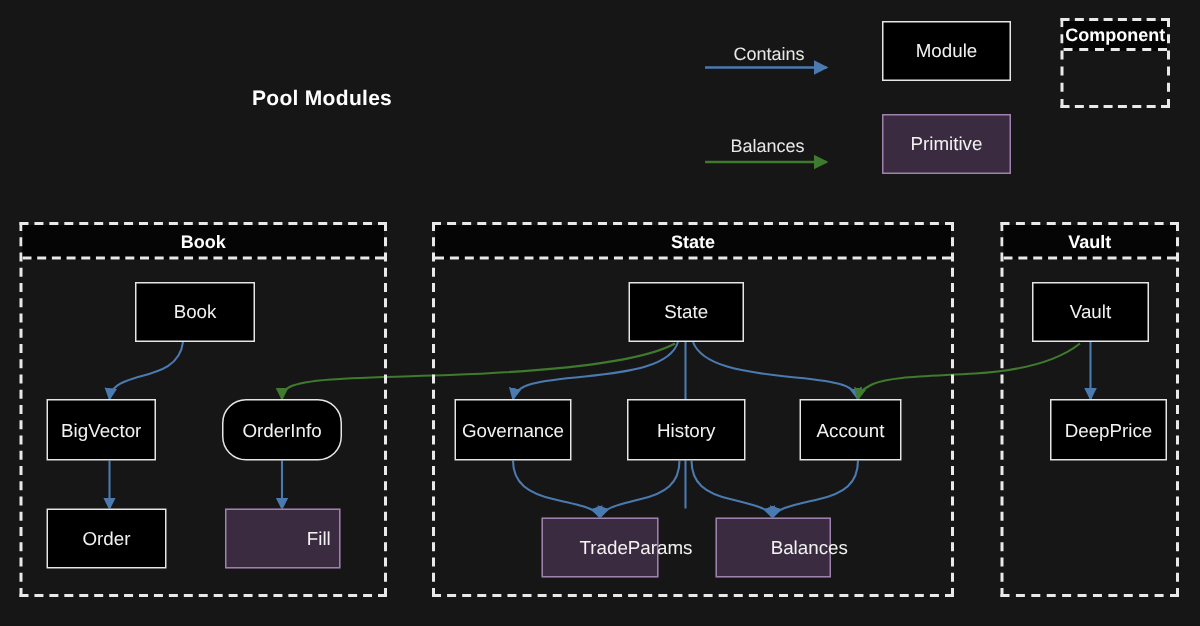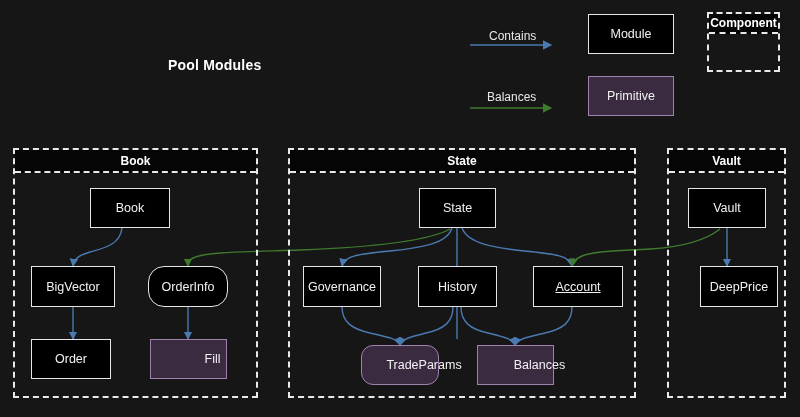--- a/index.html
+++ b/index.html
@@ -177,21 +177,21 @@
   </div>
 
   <div class="cluster" style="left:13px; top:148px; width:245px; height:250px;"></div>
   <div class="cluster-label-bar" style="left:15px; top:150px; width:241px; height:23px;">
     <span>Book</span>
   </div>
 
   <div class="node module" style="left:90px; top:188px; width:80px; height:40px;">
     <span>Book</span>
   </div>
-  <div class="node module" style="left:31px; top:266px; width:84px; height:41px;">
+  <div class="node module" style="left:31px; top:266px; width:73px; height:41px;">
     <span>BigVector</span>
   </div>
   <div class="node module" style="left:148px; top:266px; width:80px; height:41px;border-radius:16px;">
     <span>OrderInfo</span>
   </div>
   <div class="node module" style="left:31px; top:339px; width:80px; height:40px;">
     <span>Order</span>
   </div>
   <div class="node primitive" style="left:150px; top:339px; width:77px; height:40px;">
     <span>Fill</span>
@@ -204,24 +204,24 @@
 
   <div class="node module" style="left:419px; top:188px; width:77px; height:40px;">
     <span>State</span>
   </div>
   <div class="node module" style="left:303px; top:266px; width:78px; height:41px;">
     <span>Governance</span>
   </div>
   <div class="node module" style="left:418px; top:266px; width:79px; height:41px;">
     <span>History</span>
   </div>
-  <div class="node module" style="left:533px; top:266px; width:90px; height:41px;text-decoration:underline;">
+  <div class="node module" style="left:533px; top:266px; width:68px; height:41px;">
     <span>Account</span>
   </div>
-  <div class="node primitive" style="left:361px; top:345px; width:78px; height:40px;border-radius:12px;">
+  <div class="node primitive" style="left:361px; top:345px; width:78px; height:40px;">
     <span>TradeParams</span>
   </div>
   <div class="node primitive" style="left:477px; top:345px; width:77px; height:40px;">
     <span>Balances</span>
   </div>
 
   <div class="cluster" style="left:667px; top:148px; width:119px; height:250px;"></div>
   <div class="cluster-label-bar" style="left:669px; top:150px; width:115px; height:23px;">
     <span>Vault</span>
   </div>

